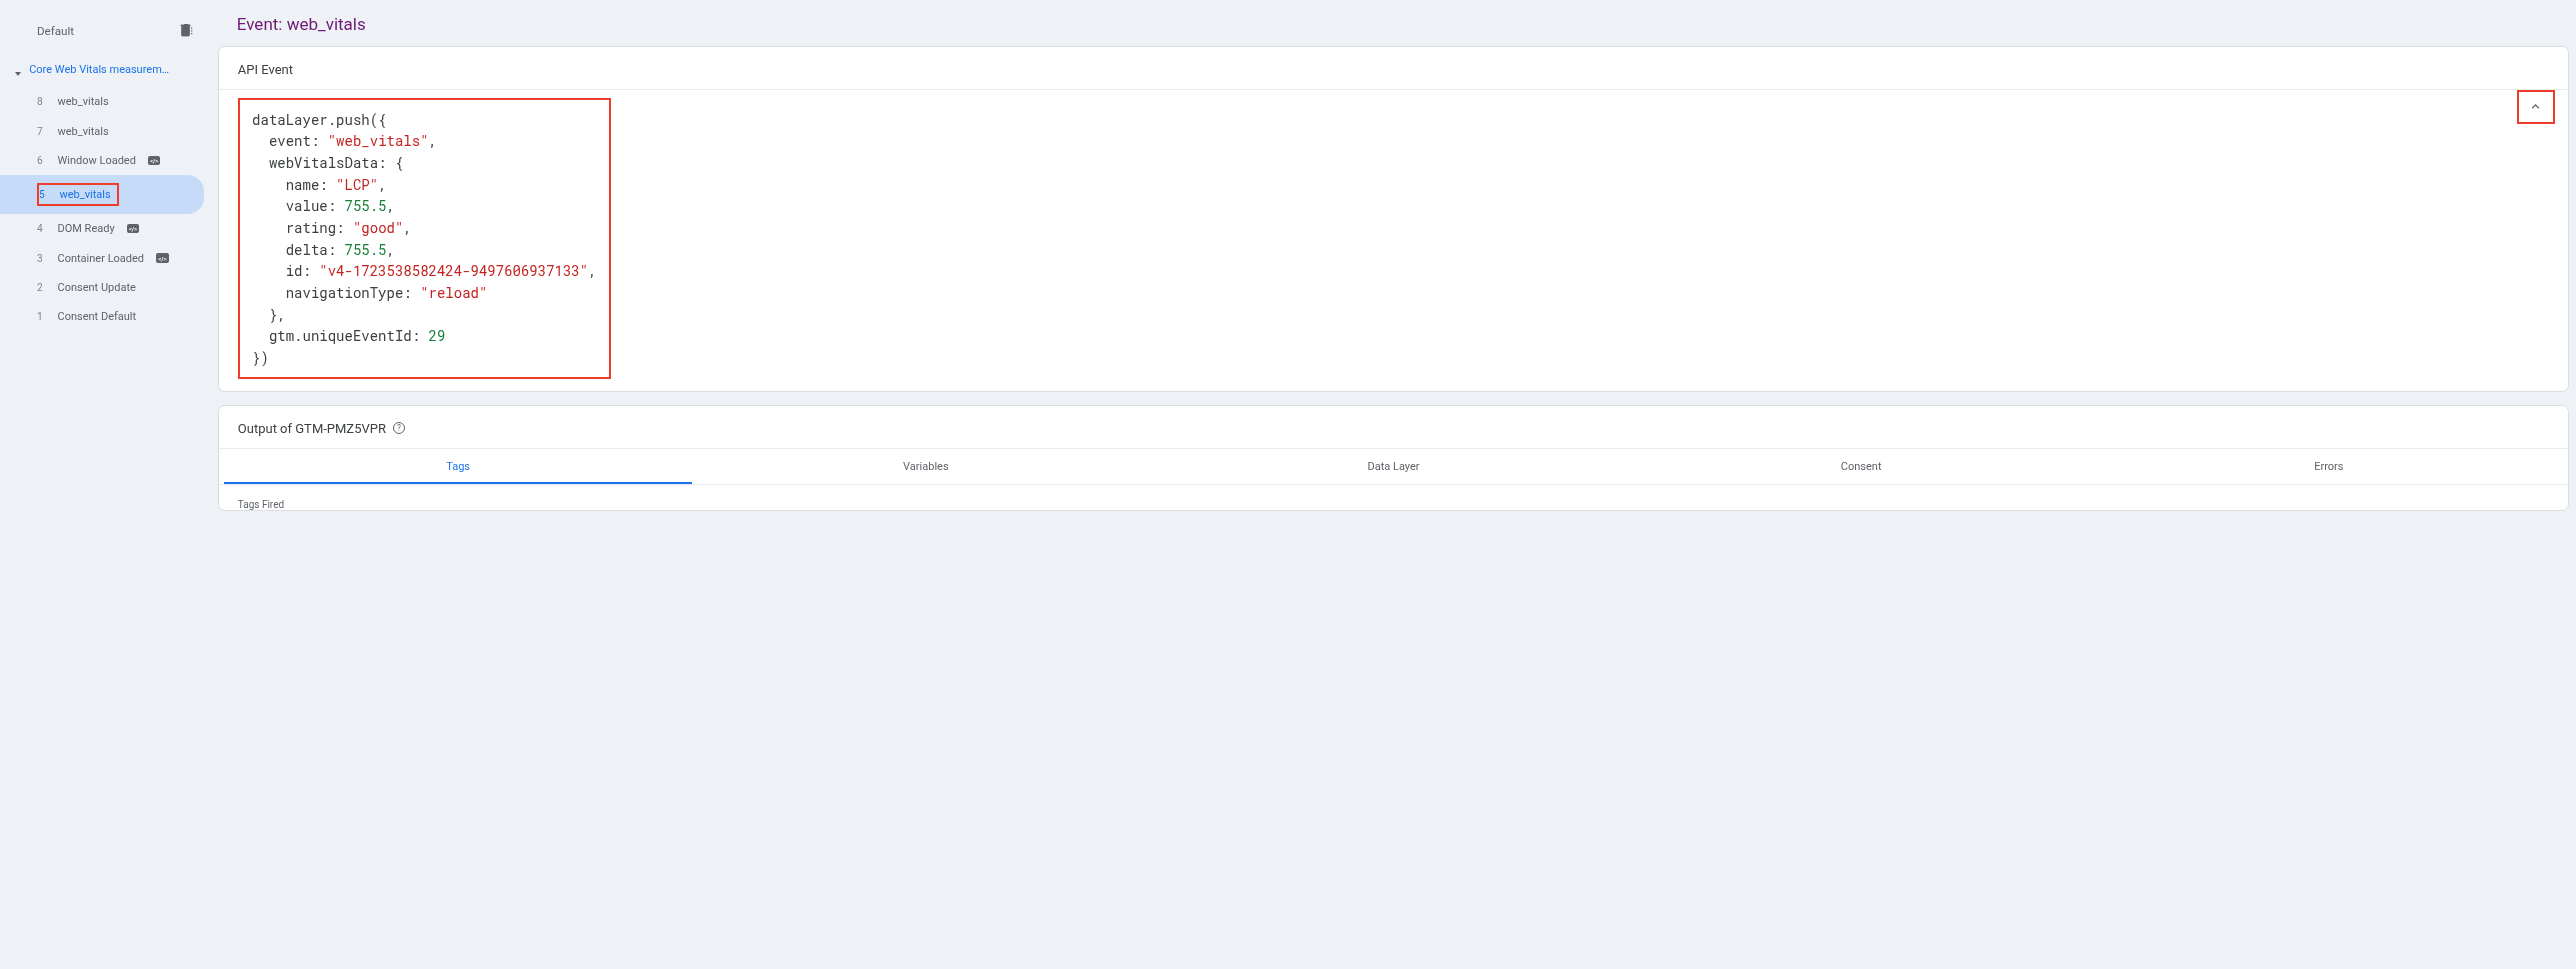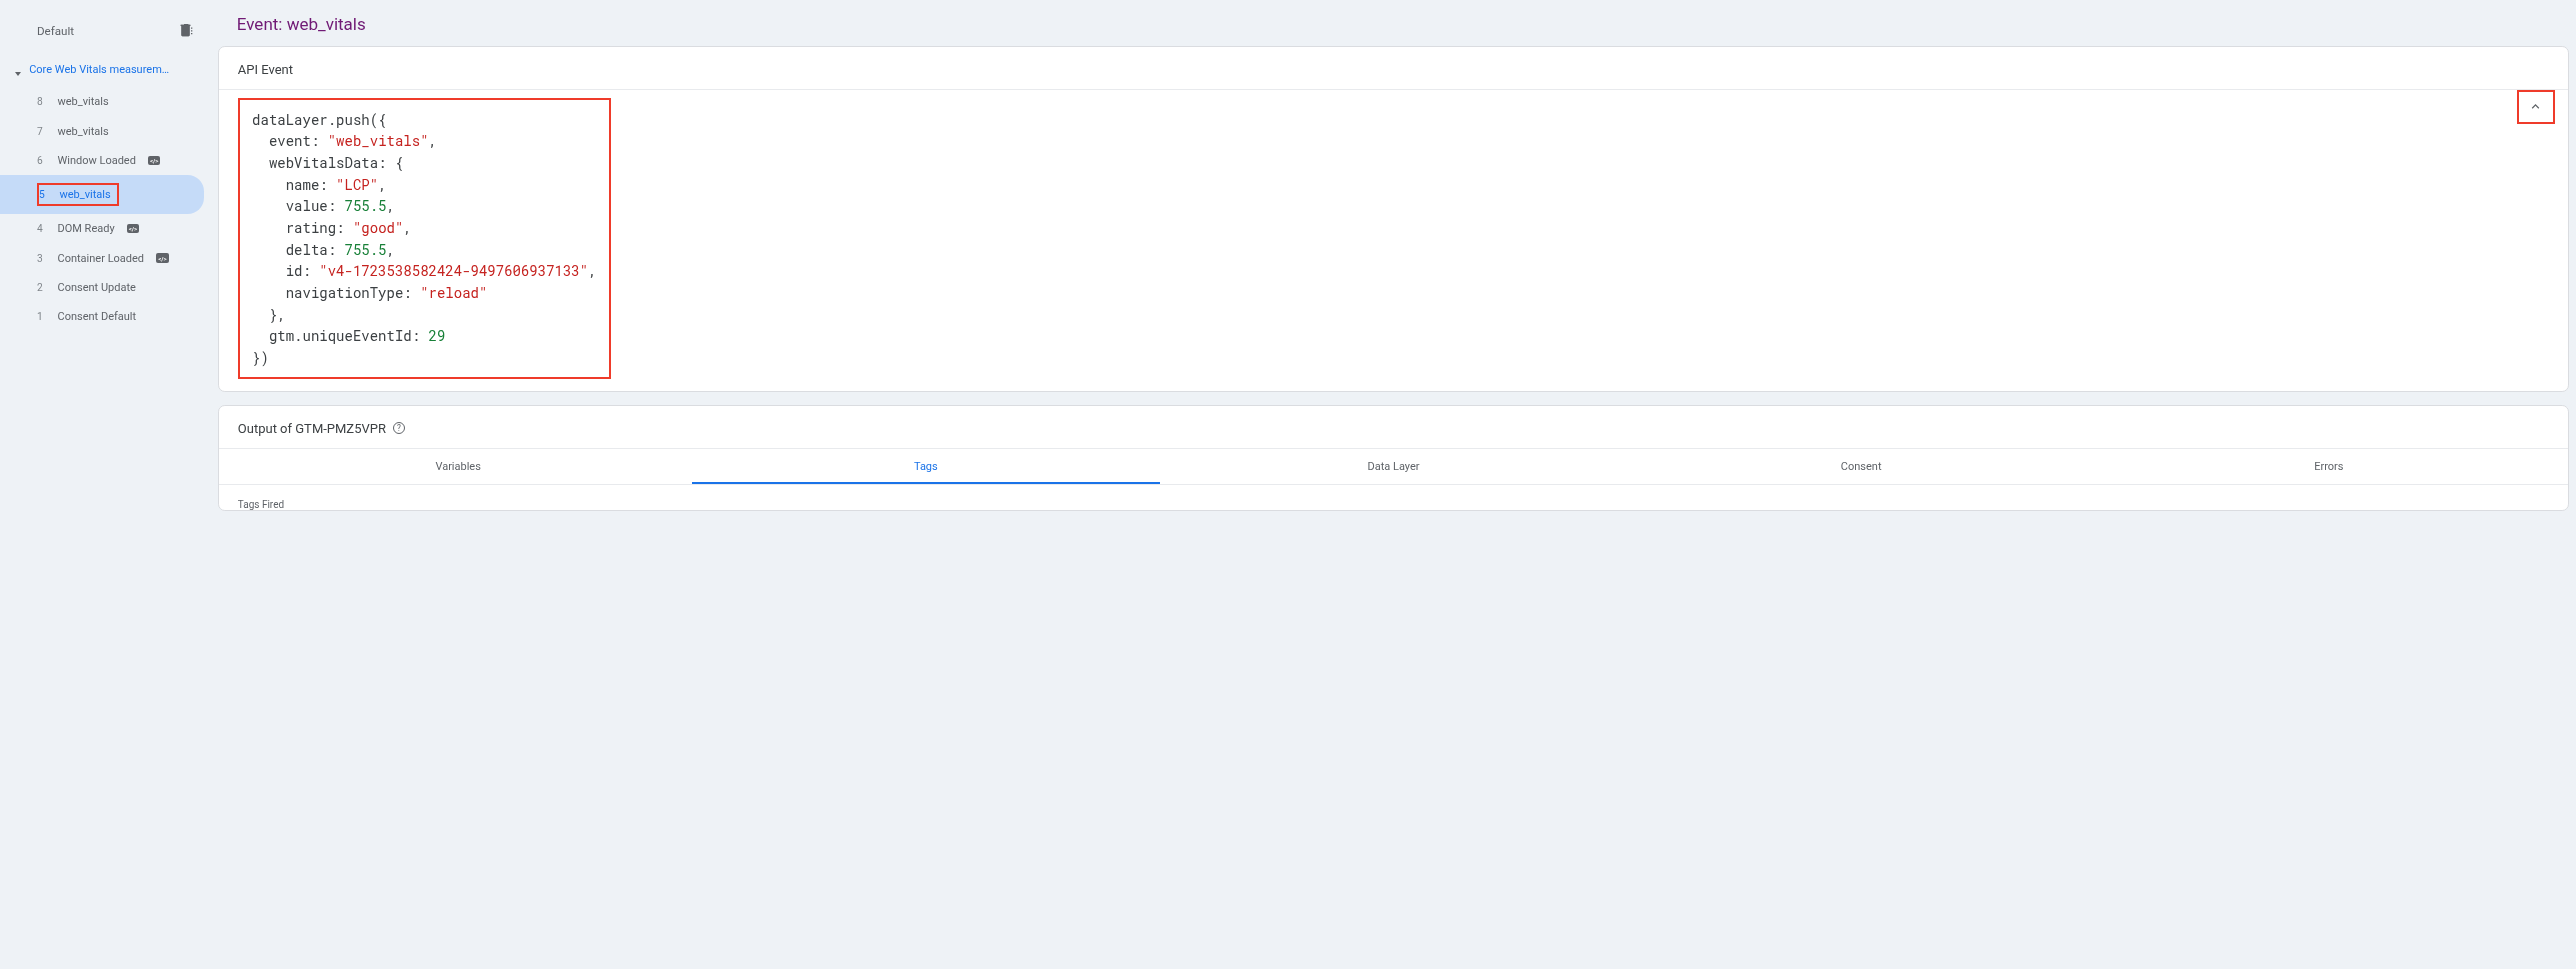--- a/index.html
+++ b/index.html
@@ -282,22 +282,22 @@
         </div>
       </div>
     </section>
 
     <section class="card">
       <div class="card-header">
         <span><span>Output of </span><span>GTM-PMZ5VPR</span></span>
         <span class="help-icon">?</span>
       </div>
       <div class="tabs" id="tabs">
+          <div class="tab active">Tags</div>
           <div class="tab">Variables</div>
-          <div class="tab active">Tags</div>
           <div class="tab">Data Layer</div>
           <div class="tab">Consent</div>
           <div class="tab">Errors</div>
         </div>
       <div class="section-title">Tags Fired</div>
     </section>
   </main>
 </div>
 
 

